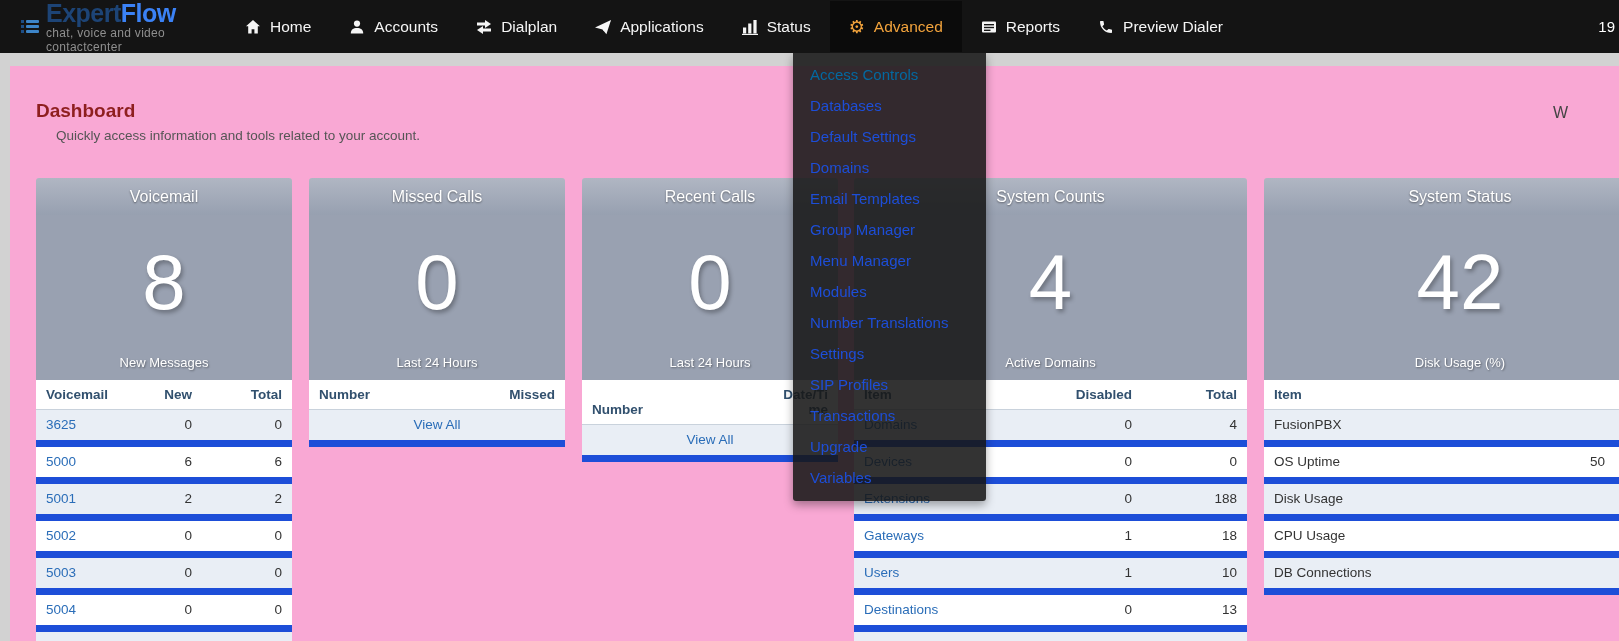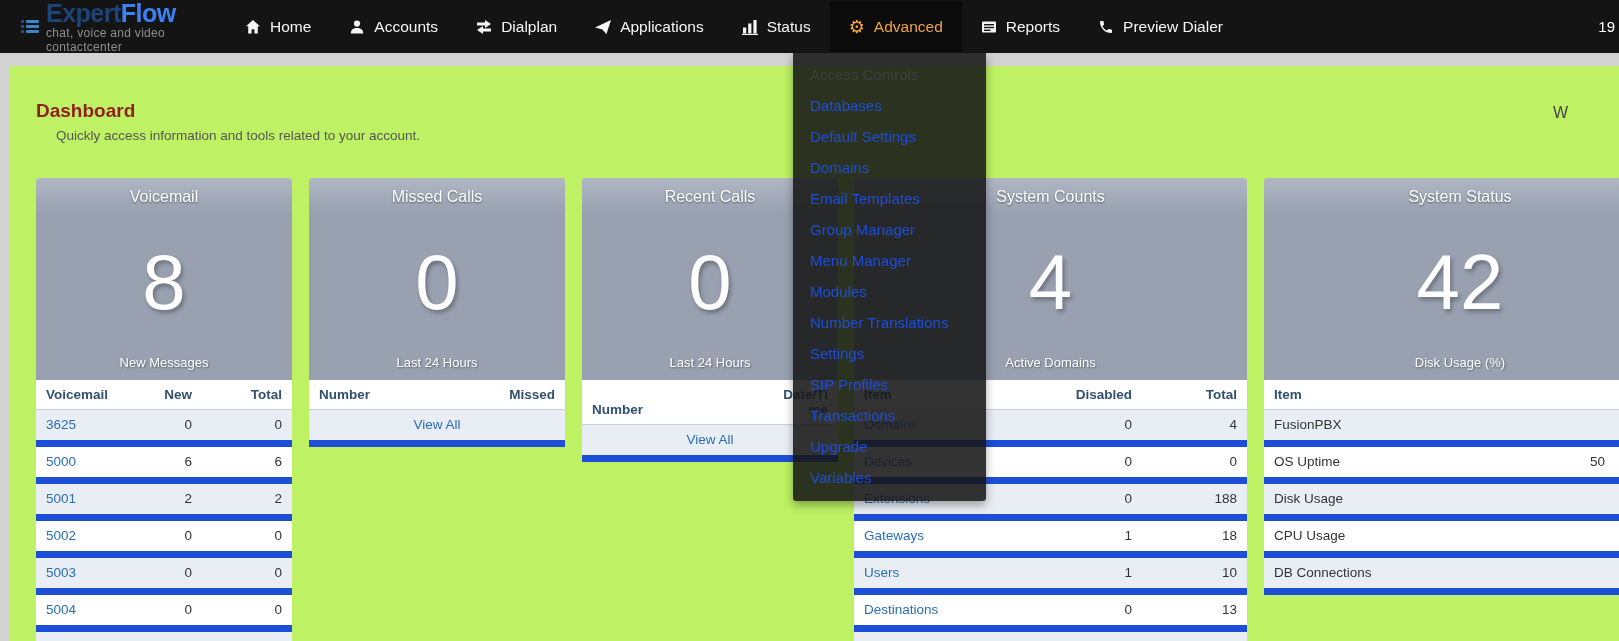--- a/index.html
+++ b/index.html
@@ -18,23 +18,23 @@
   .nav-item{display:flex;align-items:center;gap:9px;padding:0 19px;color:#f5f5f5;font-size:15.5px;cursor:pointer;}
   .nav-item .nav-icon{display:flex;align-items:center;}
   .nav-item svg{display:block;}
   .nav-item.active{color:#f2a33c;background:#0b0b0b;}
   .gear-glyph{font-size:18px;line-height:1;}
   .nav-timer{position:absolute;right:4px;top:0;height:70px;line-height:53px;color:#fff;font-size:15px;}
   
   .dropdown{position:absolute;left:793px;top:53px;width:193px;background:rgba(23,23,23,0.88);
     z-index:50;padding:6px 0 8px 0;border-radius:0 0 3px 3px;box-shadow:0 4px 10px rgba(0,0,0,0.35);}
   .dropdown-item{padding:7px 17px;font-size:15px;line-height:17px;color:#1d4ed8;cursor:pointer;white-space:nowrap;}
-  .dropdown-item.active{color:#404040;}
-  
-  .page{position:absolute;left:10px;top:66px;right:0;bottom:0;background:#bef264;overflow:hidden;z-index:1;}
+  .dropdown-item.active{color:#0369a1;}
+  
+  .page{position:absolute;left:10px;top:66px;right:0;bottom:0;background:#f9a8d4;overflow:hidden;z-index:1;}
   .page-title{position:absolute;left:26px;top:34px;font-size:19px;font-weight:bold;color:#8e1f1f;}
   .page-subtitle{position:absolute;left:26px;top:62px;font-size:13.5px;color:#555;margin-left:20px;}
   .welcome{position:absolute;left:1543px;top:38px;font-size:16px;color:#444;white-space:nowrap;}
   
   .panel{position:absolute;top:112px;}
   .p1{left:26px;width:256px;}
   .p2{left:299px;width:256px;}
   .p3{left:572px;width:256px;}
   .p4{left:844px;width:393px;}
   .p5{left:1254px;width:392px;}

